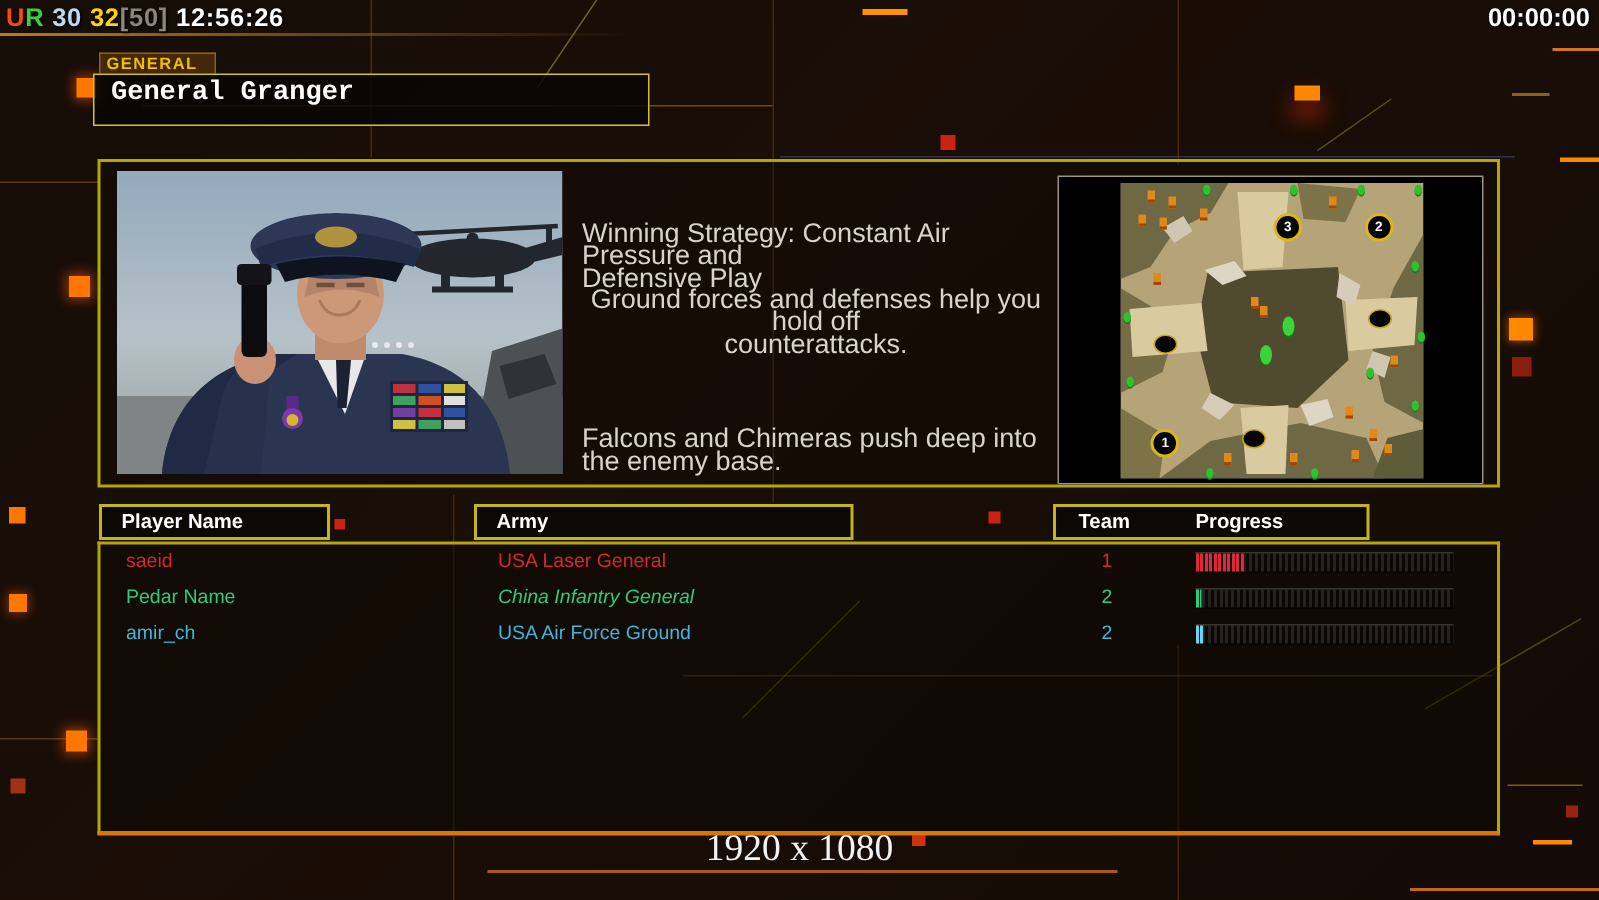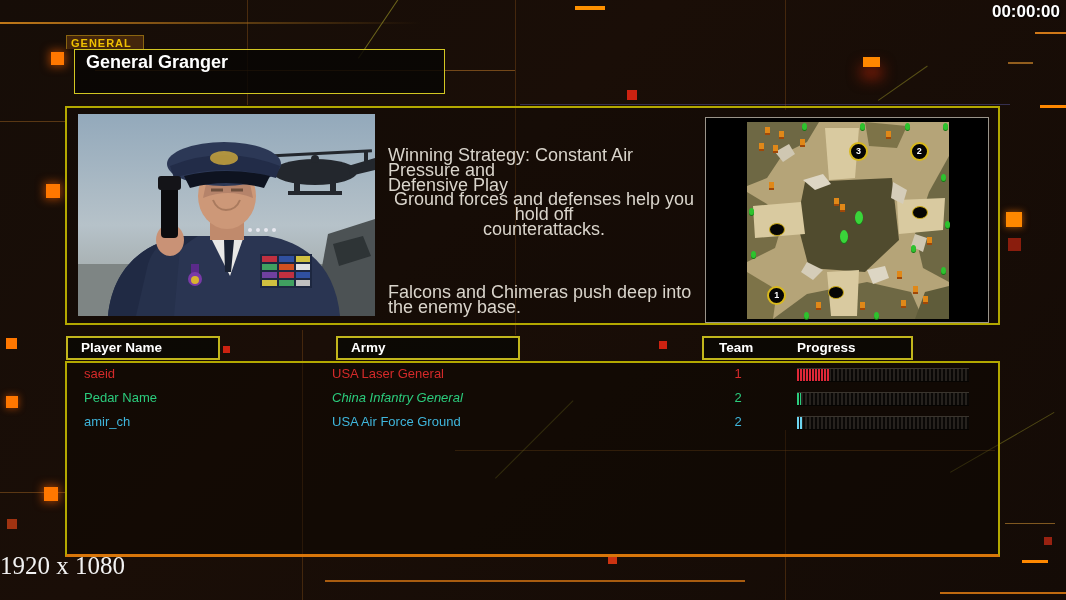--- a/index.html
+++ b/index.html
@@ -12,22 +12,22 @@
   .sq{position:absolute;pointer-events:none;}
   
   #stats{left:4px;top:2px;font-size:17px;font-weight:bold;letter-spacing:.5px;
          text-shadow:1px 1px 2px #000;}
   #timer{right:6px;top:2px;font-size:17px;font-weight:bold;color:#fff;text-shadow:1px 1px 2px #000;}
   
   #gen-tab{left:66px;top:35px;width:78px;height:14px;background:#44260b;
            border:1px solid #8a6510;border-bottom:none;color:#efc001;
            font-size:11px;font-weight:bold;letter-spacing:1px;line-height:14px;
            padding-left:4px;box-sizing:border-box;}
-  #title-box{left:74px;top:49px;width:371px;height:45px;border:1px solid #d2c622;
-             background:rgba(8,6,4,.85);box-sizing:border-box;}
+  #title-box{left:62px;top:49px;width:371px;height:35px;border:1px solid #d2c622;
+             background:rgba(8,6,4,.85);box-sizing:border-box;font-family:Liberation Mono, monospace;}
   #title-box .t{margin:2px 0 0 11px;color:#fff;font-size:18px;font-weight:bold;}
   
   #main-panel{left:65px;top:106px;width:935px;height:219px;border:2px solid #b3a800;
               background:rgba(12,7,3,.25);box-sizing:border-box;}
   #portrait{left:78px;top:114px;width:297px;height:202px;background:#0a0a0a;}
   .para{position:absolute;left:388px;width:312px;color:#d9d4cb;font-size:18px;
         line-height:15px;white-space:pre-line;}
   
   #map-box{left:705px;top:117px;width:284px;height:206px;border:1px solid #9a948a;
            background:#000;box-sizing:border-box;}
@@ -41,37 +41,37 @@
   .tree{position:absolute;width:5px;height:7px;margin:-3px 0 0 -2px;border-radius:50%;
         background:#2ec22e;box-shadow:0 1px 0 #147a14;}
   .tree.big{width:8px;height:13px;background:#3ad43a;}
   .oil{position:absolute;width:5px;height:6px;margin:-3px 0 0 -2px;background:#e08818;
        border-bottom:2px solid #a04808;}
   
   .hdr{position:absolute;top:336px;height:24px;border:2px solid #c2b61c;
        background:rgba(10,8,4,.85);box-sizing:border-box;color:#fff;
        font-size:13.5px;font-weight:bold;line-height:20px;}
   #hdr-player{left:66px;width:154px;padding-left:13px;}
-  #hdr-army{left:336px;width:184px;padding-left:13px;}
+  #hdr-army{left:316px;width:253px;padding-left:13px;}
   #hdr-team{left:702px;width:211px;}
   #hdr-team .h1{position:absolute;left:15px;}
   #hdr-team .h2{position:absolute;left:93px;}
   
   #lower-panel{left:65px;top:361px;width:935px;height:196px;border:2px solid #b3a800;
                border-bottom:3px solid #d8760a;background:rgba(10,6,3,.45);box-sizing:border-box;}
   .prow{position:absolute;left:0;width:1066px;height:24px;font-size:13px;}
   .prow .name{position:absolute;left:84px;top:3px;}
   .prow .army{position:absolute;left:332px;top:3px;}
   .prow .team{position:absolute;left:726px;top:3px;width:24px;text-align:center;}
   .bar{position:absolute;left:797px;top:5px;width:172px;height:12px;
        background:repeating-linear-gradient(90deg,#26221e 0px,#26221e 2px,#0a0806 2px,#0a0806 4px);
        border-top:1px solid #3a352e;border-bottom:1px solid #060402;}
   .bar .fill{position:absolute;left:0;top:0;height:100%;}
   
-  #resolution{left:0;top:552px;width:1066px;color:#f2f2f2;
+  #resolution{left:0;top:552px;width:1066px;text-align:center;color:#f2f2f2;
               font-family:"Liberation Serif",serif;font-size:25px;}
 </style>
 </head>
 <body>
 
 <div id="stage">
 
   <div class="hline" style="left:0;top:22px;width:420px;height:2px;background:linear-gradient(90deg,#c07818,#5a3a10 60%,transparent);"></div>
   <div class="hline" style="left:95px;top:70px;width:420px;height:1px;background:rgba(190,120,40,.55);"></div>
   <div class="hline" style="left:520px;top:104px;width:490px;height:1px;background:rgba(90,90,170,.45);"></div>
@@ -103,20 +103,21 @@
   <div class="sq" style="left:1008px;top:238px;width:13px;height:13px;background:#8a1d0d;"></div>
   <div class="sq" style="left:6px;top:338px;width:11px;height:11px;background:#ff7700;"></div>
   <div class="sq" style="left:223px;top:346px;width:7px;height:7px;background:#cc2211;"></div>
   <div class="sq" style="left:659px;top:341px;width:8px;height:8px;background:#cc2211;"></div>
   <div class="sq" style="left:6px;top:396px;width:12px;height:12px;background:#ff7700;box-shadow:0 0 7px 1px rgba(255,100,0,.45);"></div>
   <div class="sq" style="left:44px;top:487px;width:14px;height:14px;background:#ff7700;box-shadow:0 0 8px 2px rgba(255,100,0,.5);"></div>
   <div class="sq" style="left:7px;top:519px;width:10px;height:10px;background:#a03311;"></div>
   <div class="sq" style="left:608px;top:555px;width:9px;height:9px;background:#cc3311;"></div>
   <div class="sq" style="left:1044px;top:537px;width:8px;height:8px;background:#992211;"></div>
 
+  <div id="stats" class="abs"><span style="color: rgb(255, 74, 0);">U</span><span style="color: rgb(61, 204, 61);">R</span><span style="color: rgb(188, 217, 244);"> 30</span><span style="color: rgb(255, 212, 0);"> 32</span><span style="color: rgb(141, 133, 123);">[50]</span><span style="color: rgb(255, 255, 255);"> 12:56:26</span></div>
   <div id="timer" class="abs">00:00:00</div>
 
   <div id="gen-tab" class="abs">GENERAL</div>
   <div id="title-box" class="abs">
     <div class="t">General Granger</div>
   </div>
 
   <div id="main-panel" class="abs"></div>
 
   <div id="portrait" class="abs">

